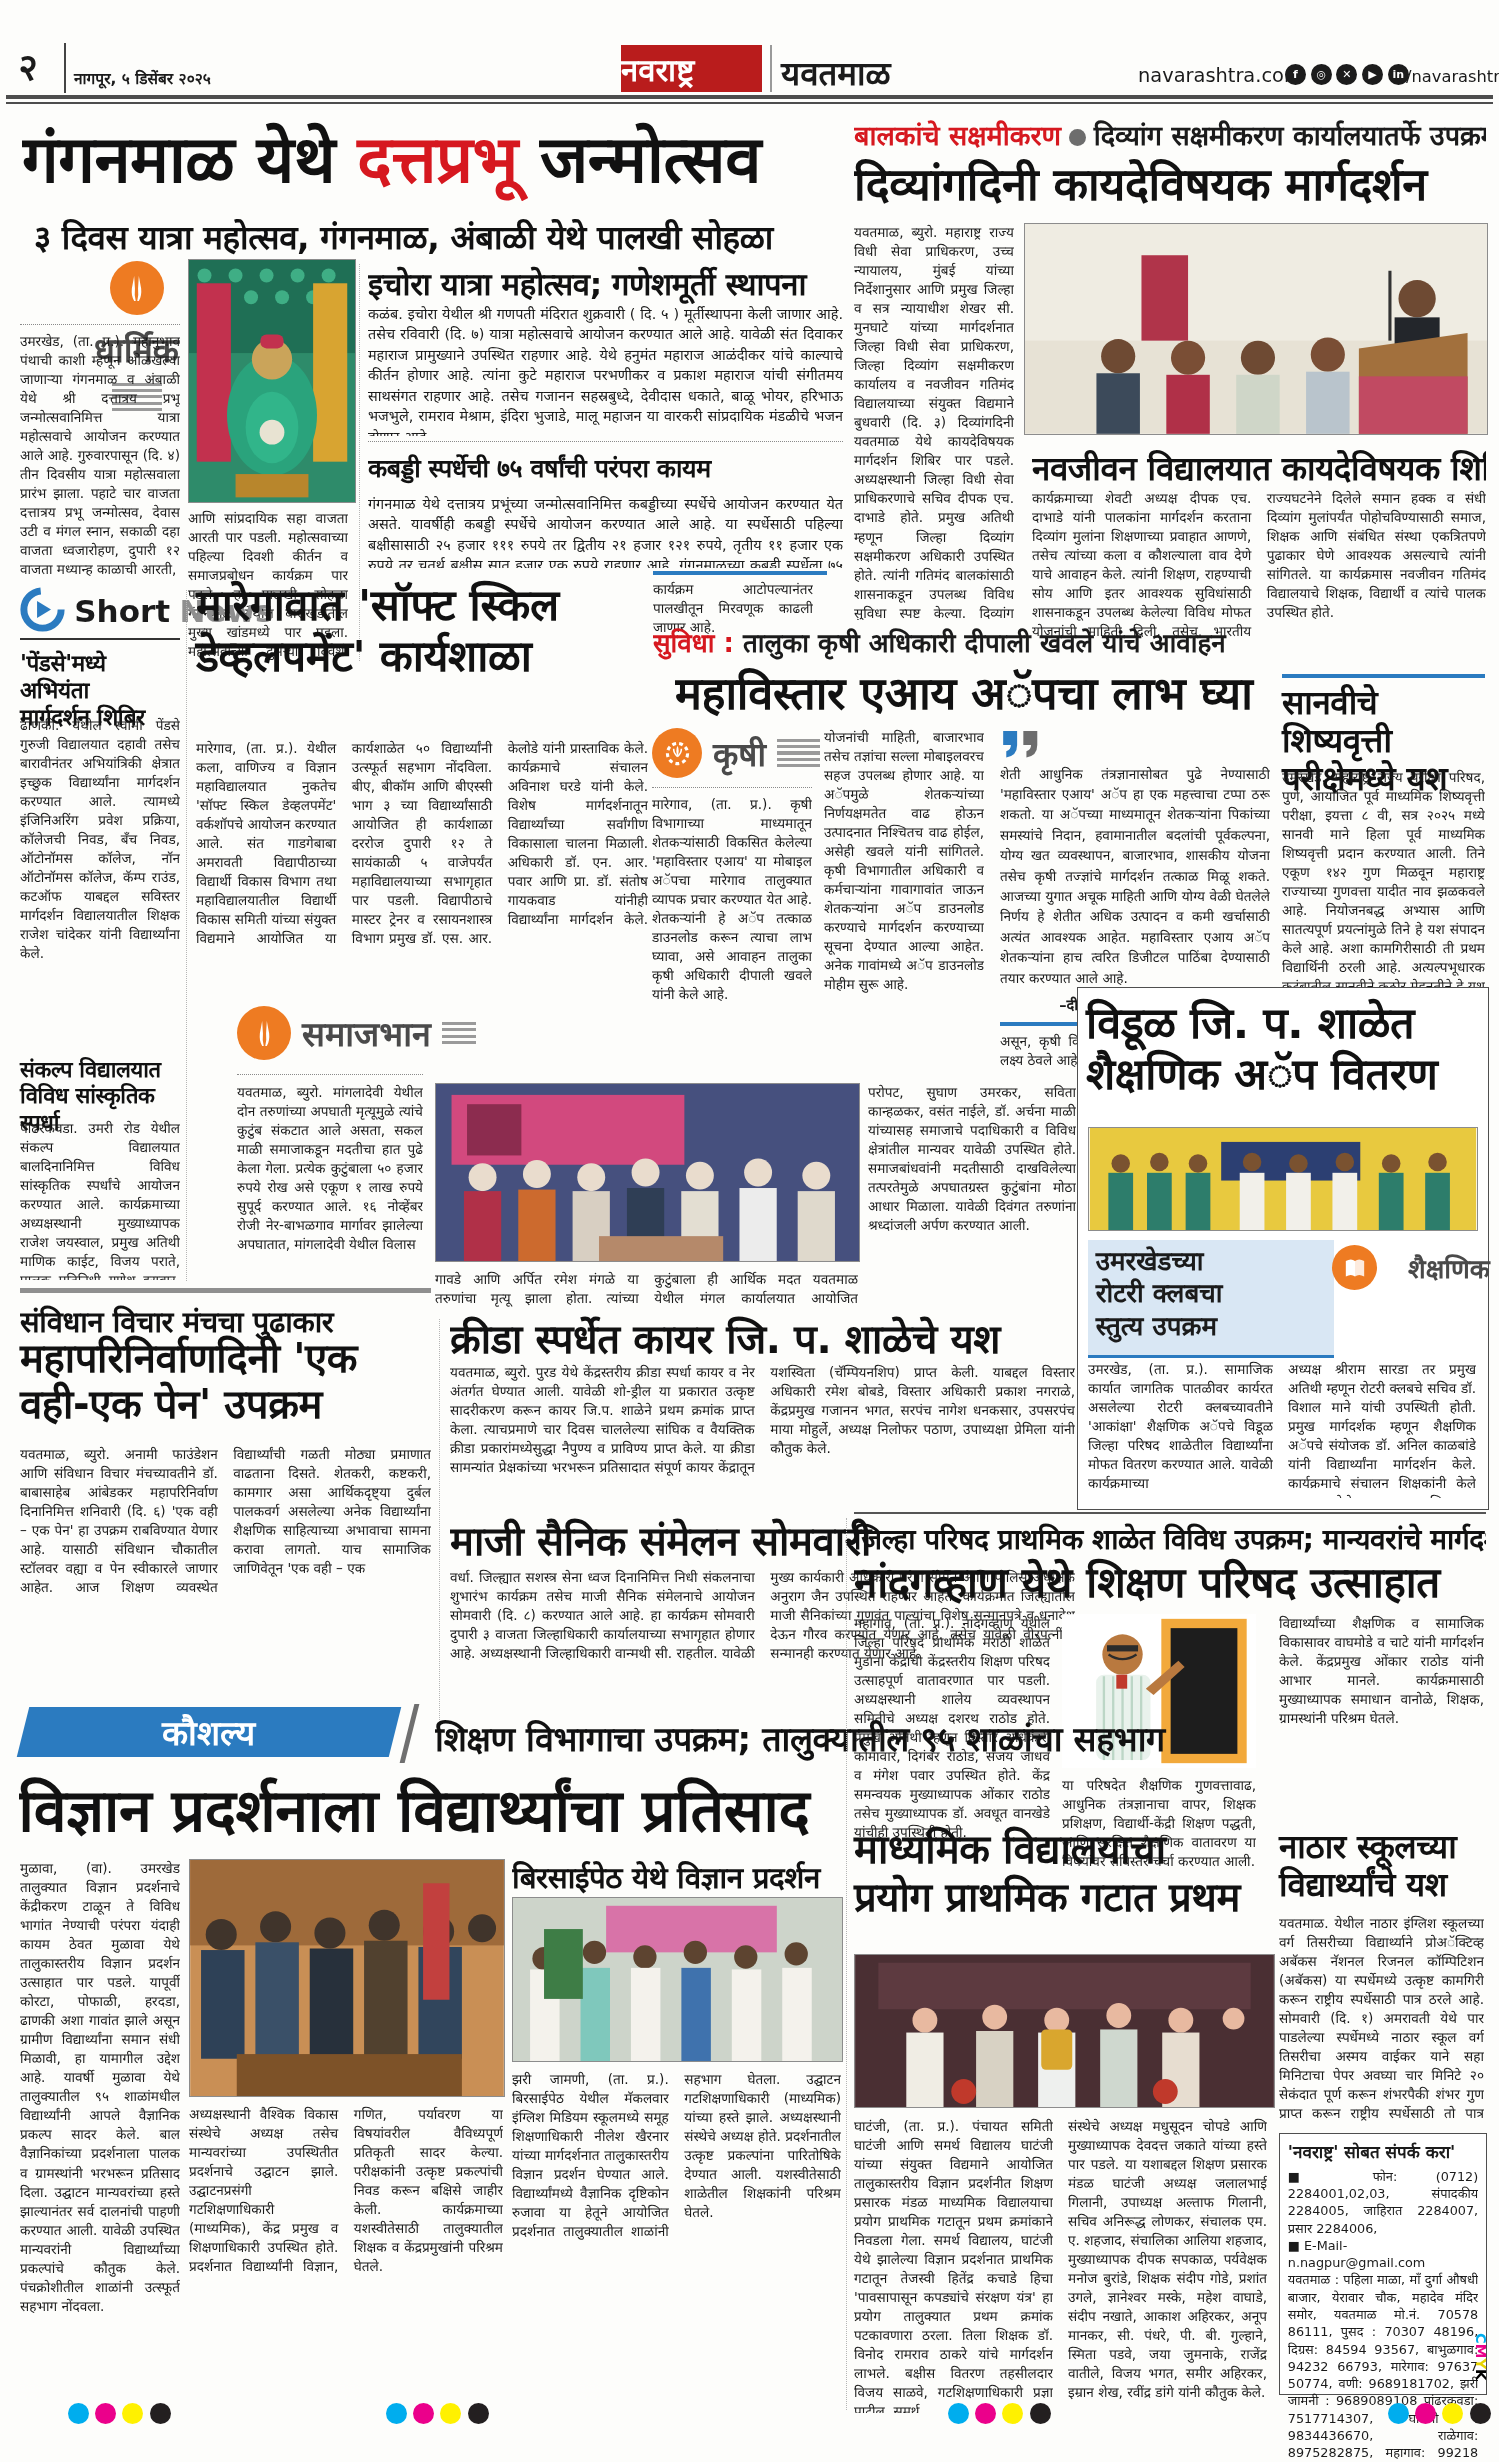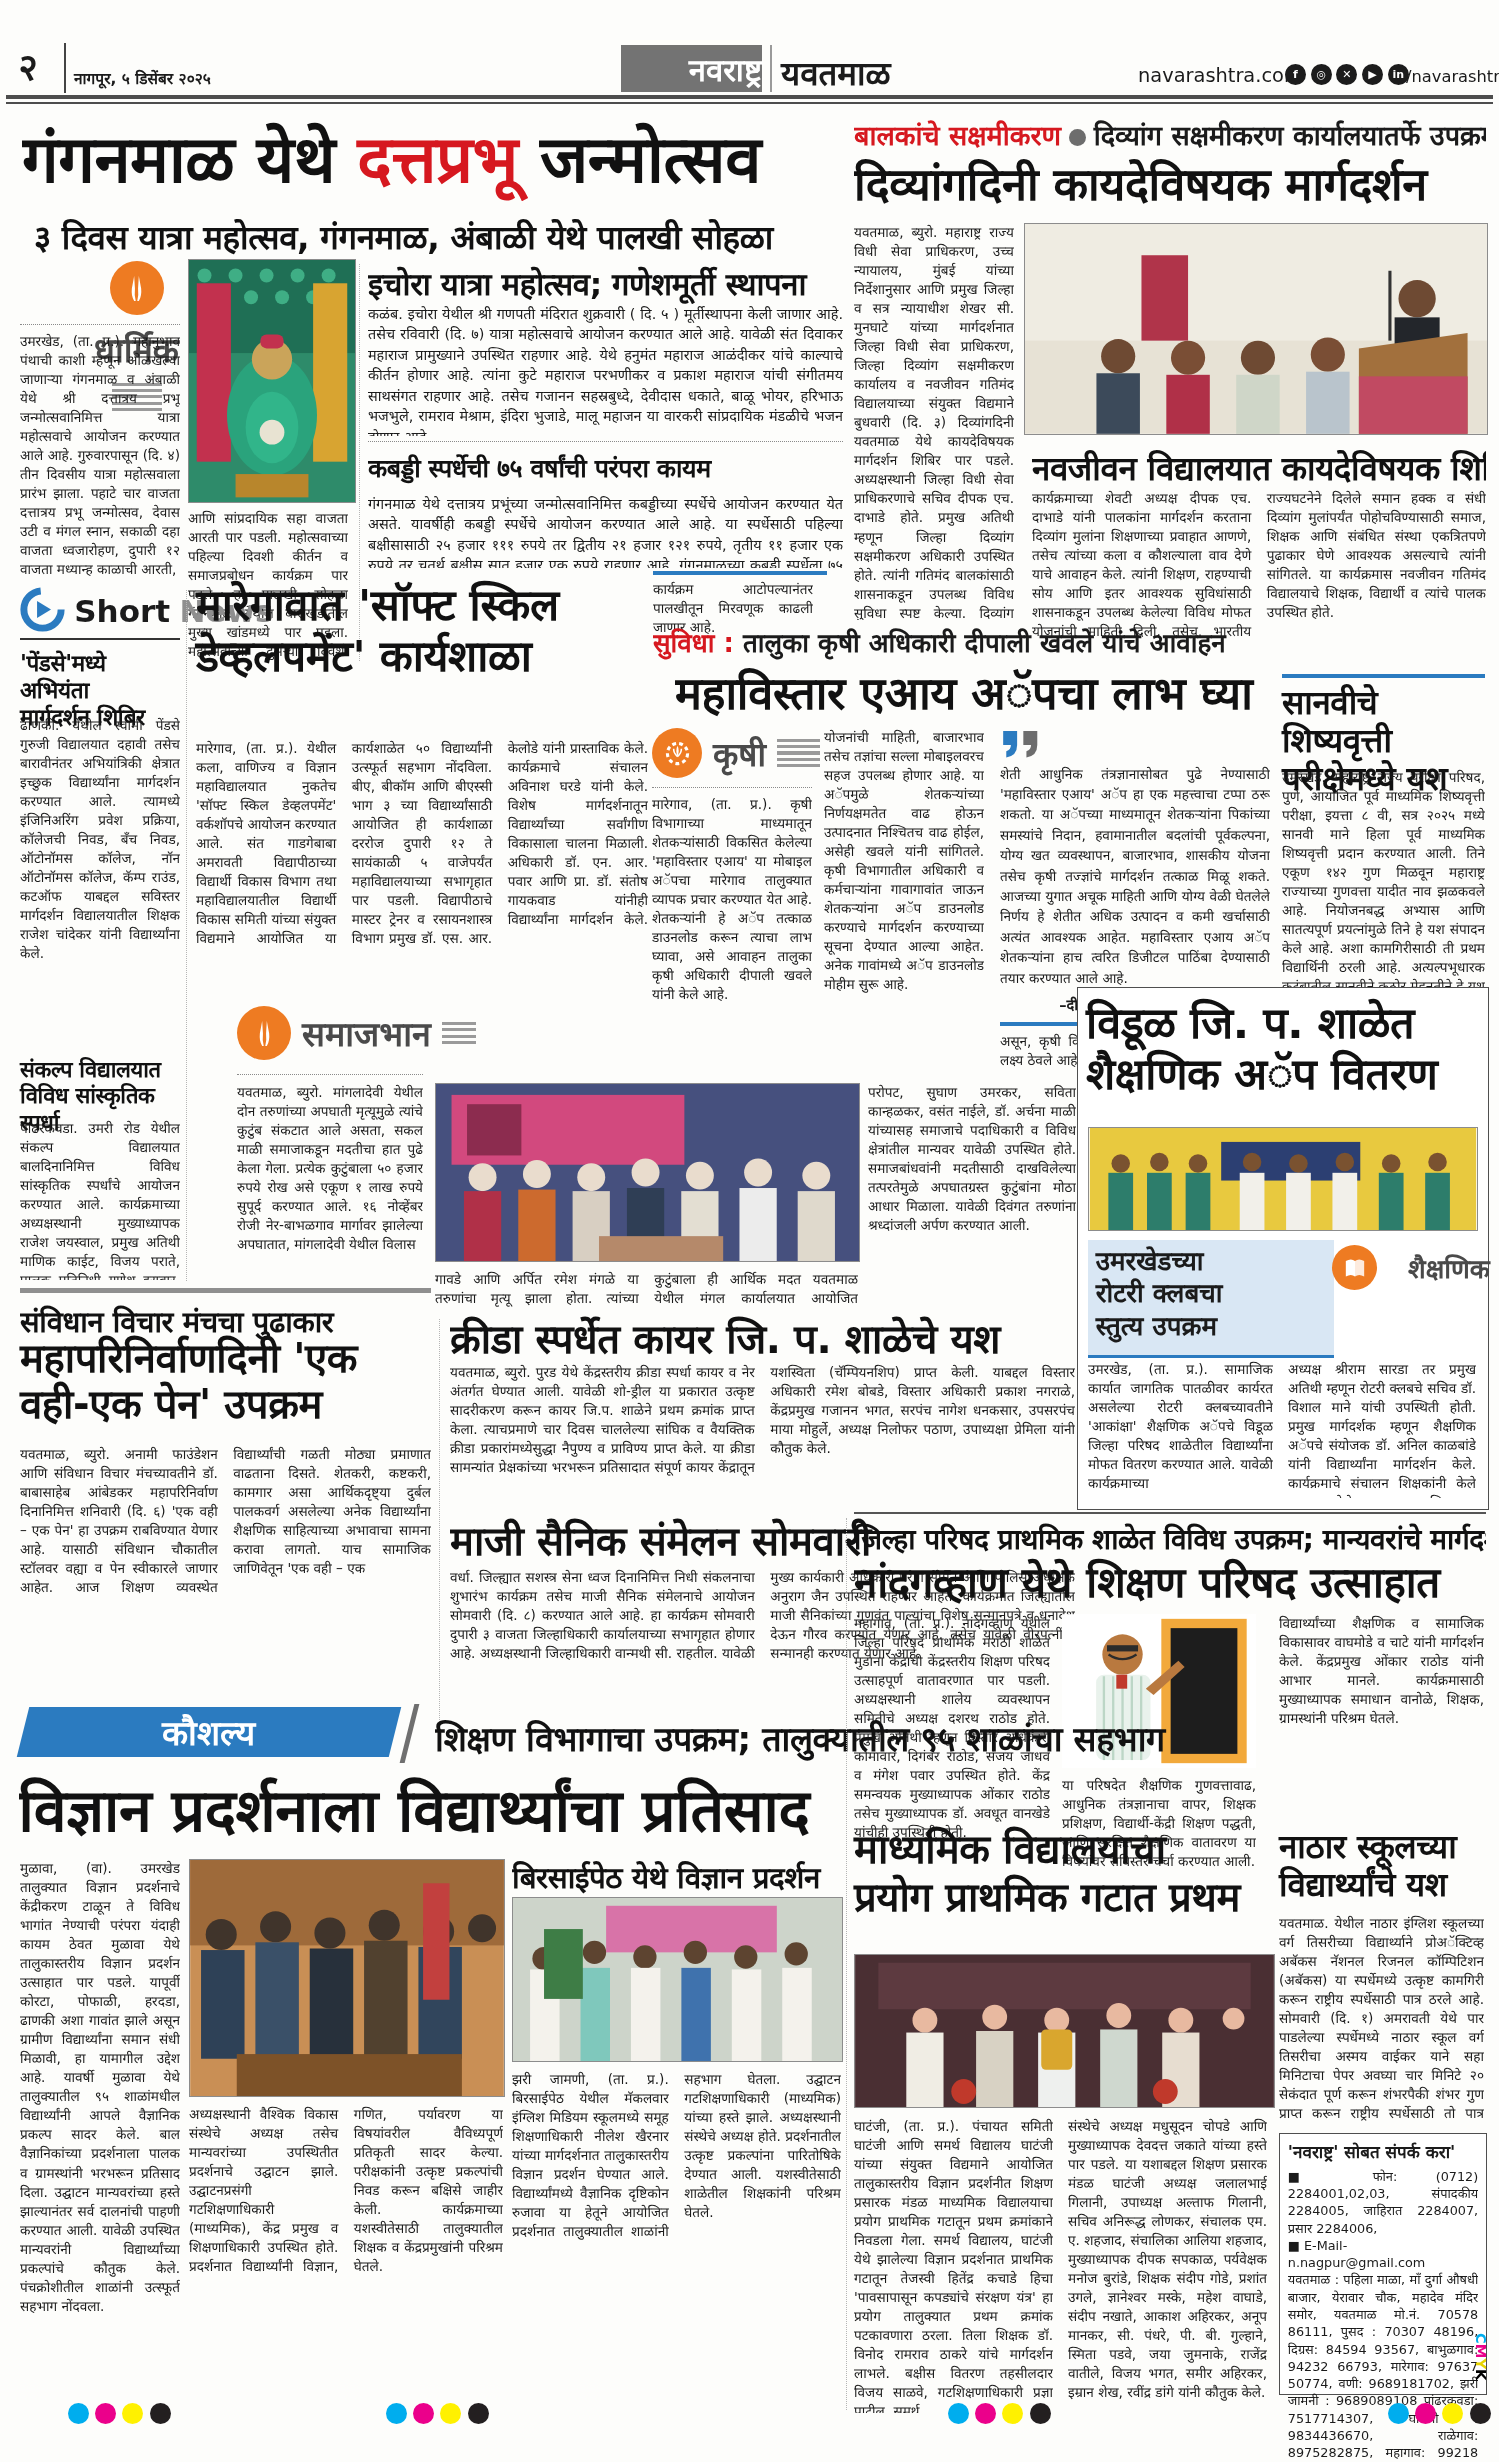--- a/index.html
+++ b/index.html
@@ -39,21 +39,21 @@
 </style>
 </head>
 <body>
 
 <div id="page">
 
   <div class="abs bold" style="left:18.6px;top:40px;font-size:37px;">२</div>
   <div class="abs" style="left:64px;top:43px;width:1.6px;height:50px;background:#444;"></div>
   <div class="abs bold" style="left:74px;top:67px;font-size:15.5px;">नागपूर, ५ डिसेंबर २०२५</div>
 
-  <div class="abs" style="left:621px;top:45px;width:141px;height:47px;background:#737373;display:flex;align-items:center;justify-content:flex-end;">
+  <div class="abs" style="left:621px;top:45px;width:141px;height:47px;background:#b91c1c;display:flex;align-items:center;justify-content:flex-start;">
     <span class="bold" style="color:#fff;font-size:31px;">नवराष्ट्र</span>
   </div>
   <div class="abs" style="left:770px;top:45px;width:1.6px;height:47px;background:#9a9a9a;"></div>
   <div class="abs bold" style="left:781px;top:50px;font-size:33px;">यवतमाळ</div>
 
   <div class="abs" style="left:1138px;top:64px;font-size:19.4px;">navarashtra.com</div>
   <div class="abs soc" style="left:1285px;top:64px;">
     <b>f</b>
     <b>◎</b>
     <b>✕</b>

